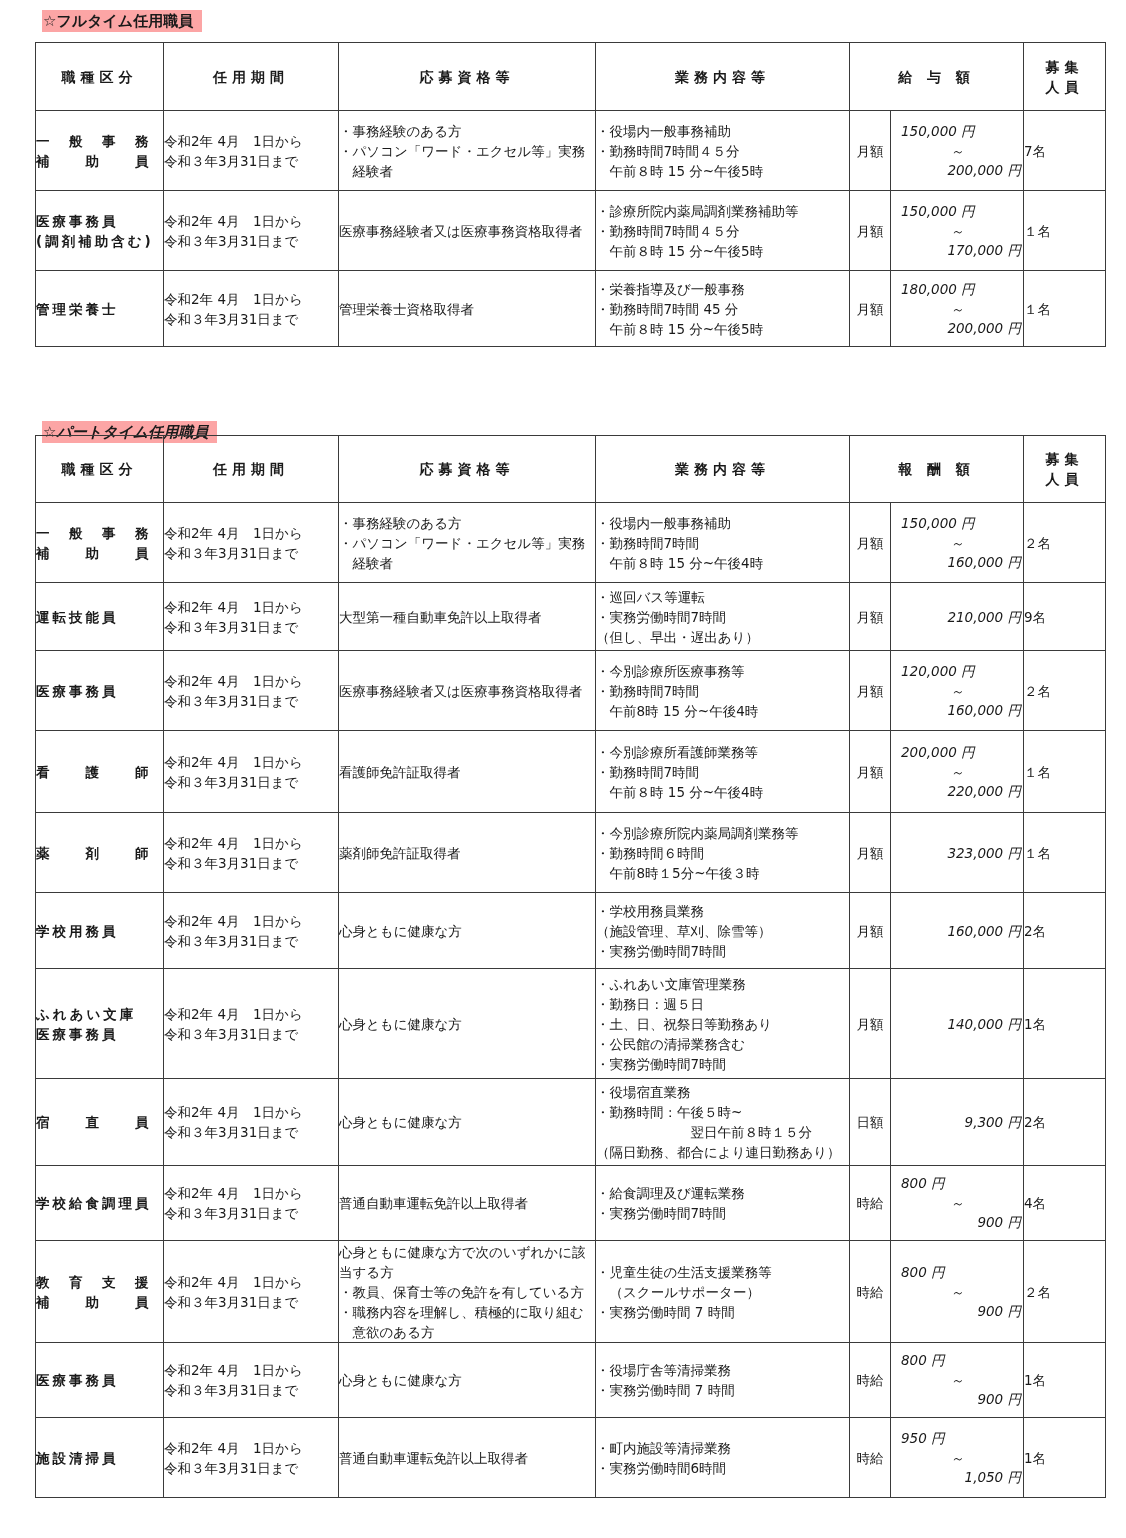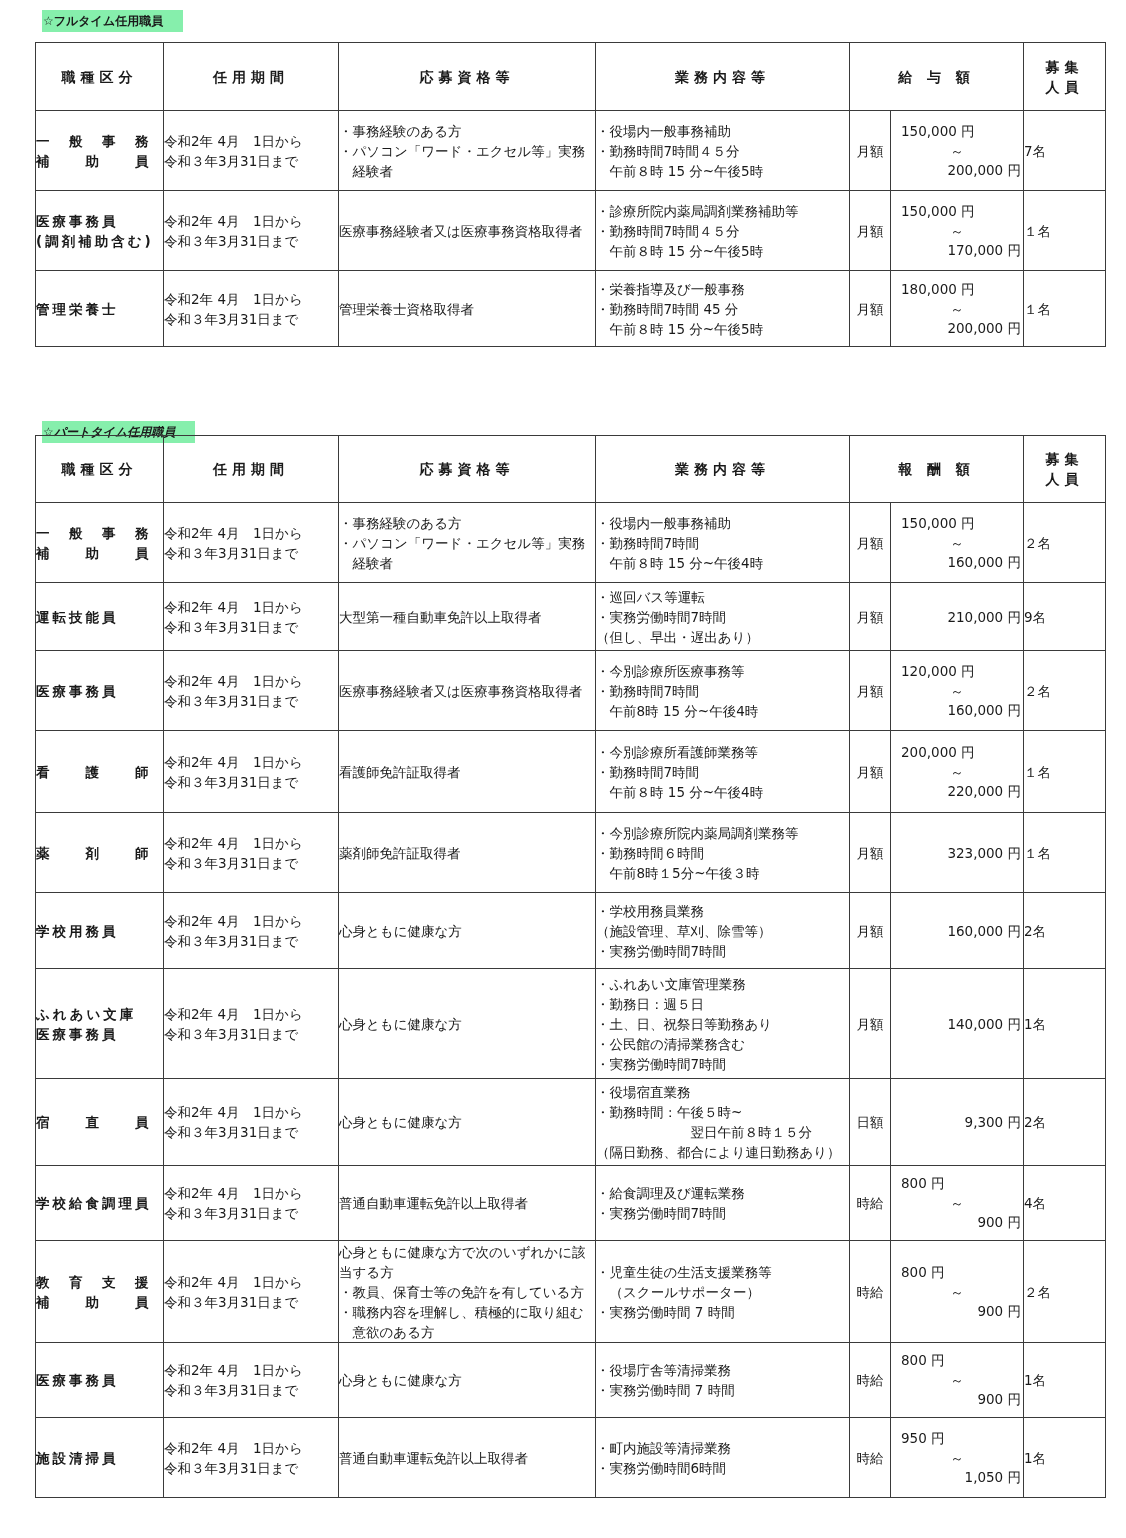--- a/index.html
+++ b/index.html
@@ -1,27 +1,27 @@
 <!DOCTYPE html>
 <html><head>
 <meta charset="utf-8">
 <style>
   html, body { margin:0; padding:0; background:#ffffff; }
   body { width:1126px; height:1538px; position:relative; font-family:"DejaVu Sans", "Liberation Sans", sans-serif; color:#1a1a1a; overflow:hidden; }
-  .section-title { position:absolute; left:42px; font-size:12px; font-weight:bold; background:#86efac; padding:1px 20px 1px 1px; line-height:20px; letter-spacing:0px; }
+  .section-title { position:absolute; left:42px; font-size:15px; font-weight:bold; background:#fca5a5; padding:1px 9px 1px 1px; line-height:20px; letter-spacing:0px; }
   table.jobs { position:absolute; left:35px; border-collapse:collapse; table-layout:fixed; width:1070px; }
   table.jobs td, table.jobs th { border:1.6px solid #3a3a3a; padding:0; vertical-align:middle; font-size:13.5px; line-height:20px; }
   table.jobs th { font-weight:bold; text-align:center; letter-spacing:5px; font-size:14px; }
   th.cnt { letter-spacing:0; font-size:13px; line-height:17px; }
   td.cat { text-align:left; font-weight:bold; font-size:13.5px; letter-spacing:3px; line-height:22px; white-space:pre-line; }
   td.period { padding-left:8px; line-height:20px; font-size:13.5px;margin-left:8px; }
   td.qual { padding-left:8px; padding-right:4px; }
   td.duty { padding-left:8px; font-size:13px; line-height:20.5px; }
   td.unit { text-align:center; font-size:13.5px;margin-left:12px; }
-  td.amount { position:relative; font-size:15px; }
+  td.amount { position:relative; font-size:15px;font-style:italic; }
   td.count { text-align:left; font-size:15px; }
   .line { display:block; white-space:pre; }
   .amt-from { display:block; padding-left:10px; line-height:21px; }
   .amt-tilde { display:block; text-align:center; line-height:18px; }
   .amt-to { display:block; text-align:right; padding-right:2px; line-height:21px; }
   .amt-single { display:block; text-align:right; padding-right:2px; }
 </style>
 </head>
 <body>
 

